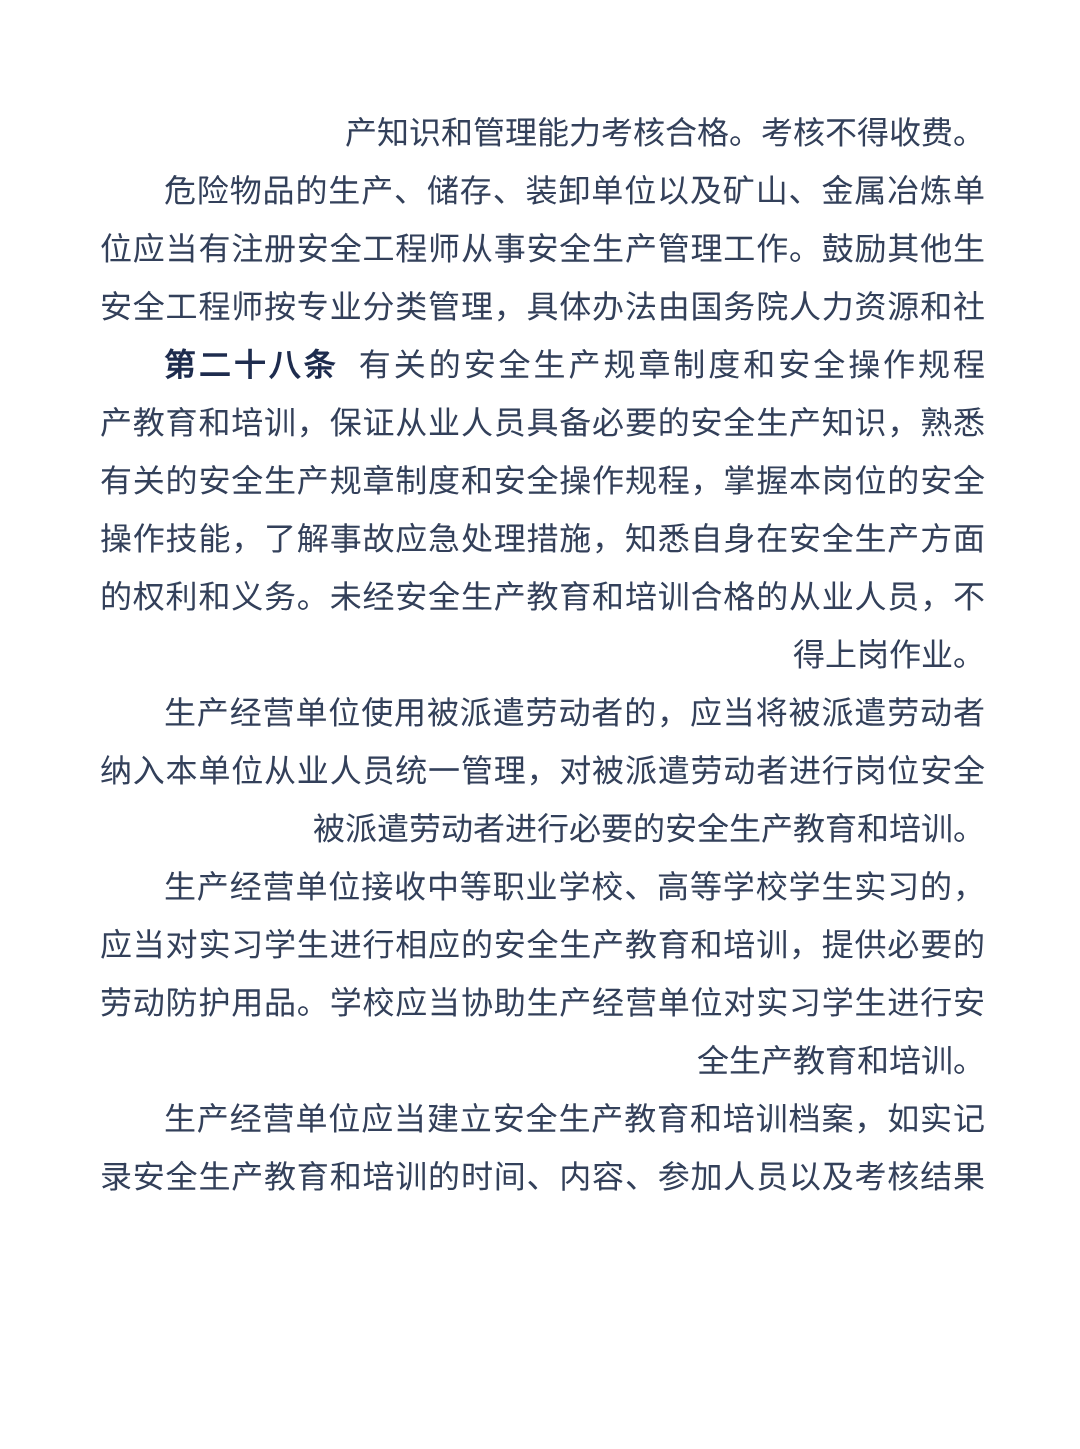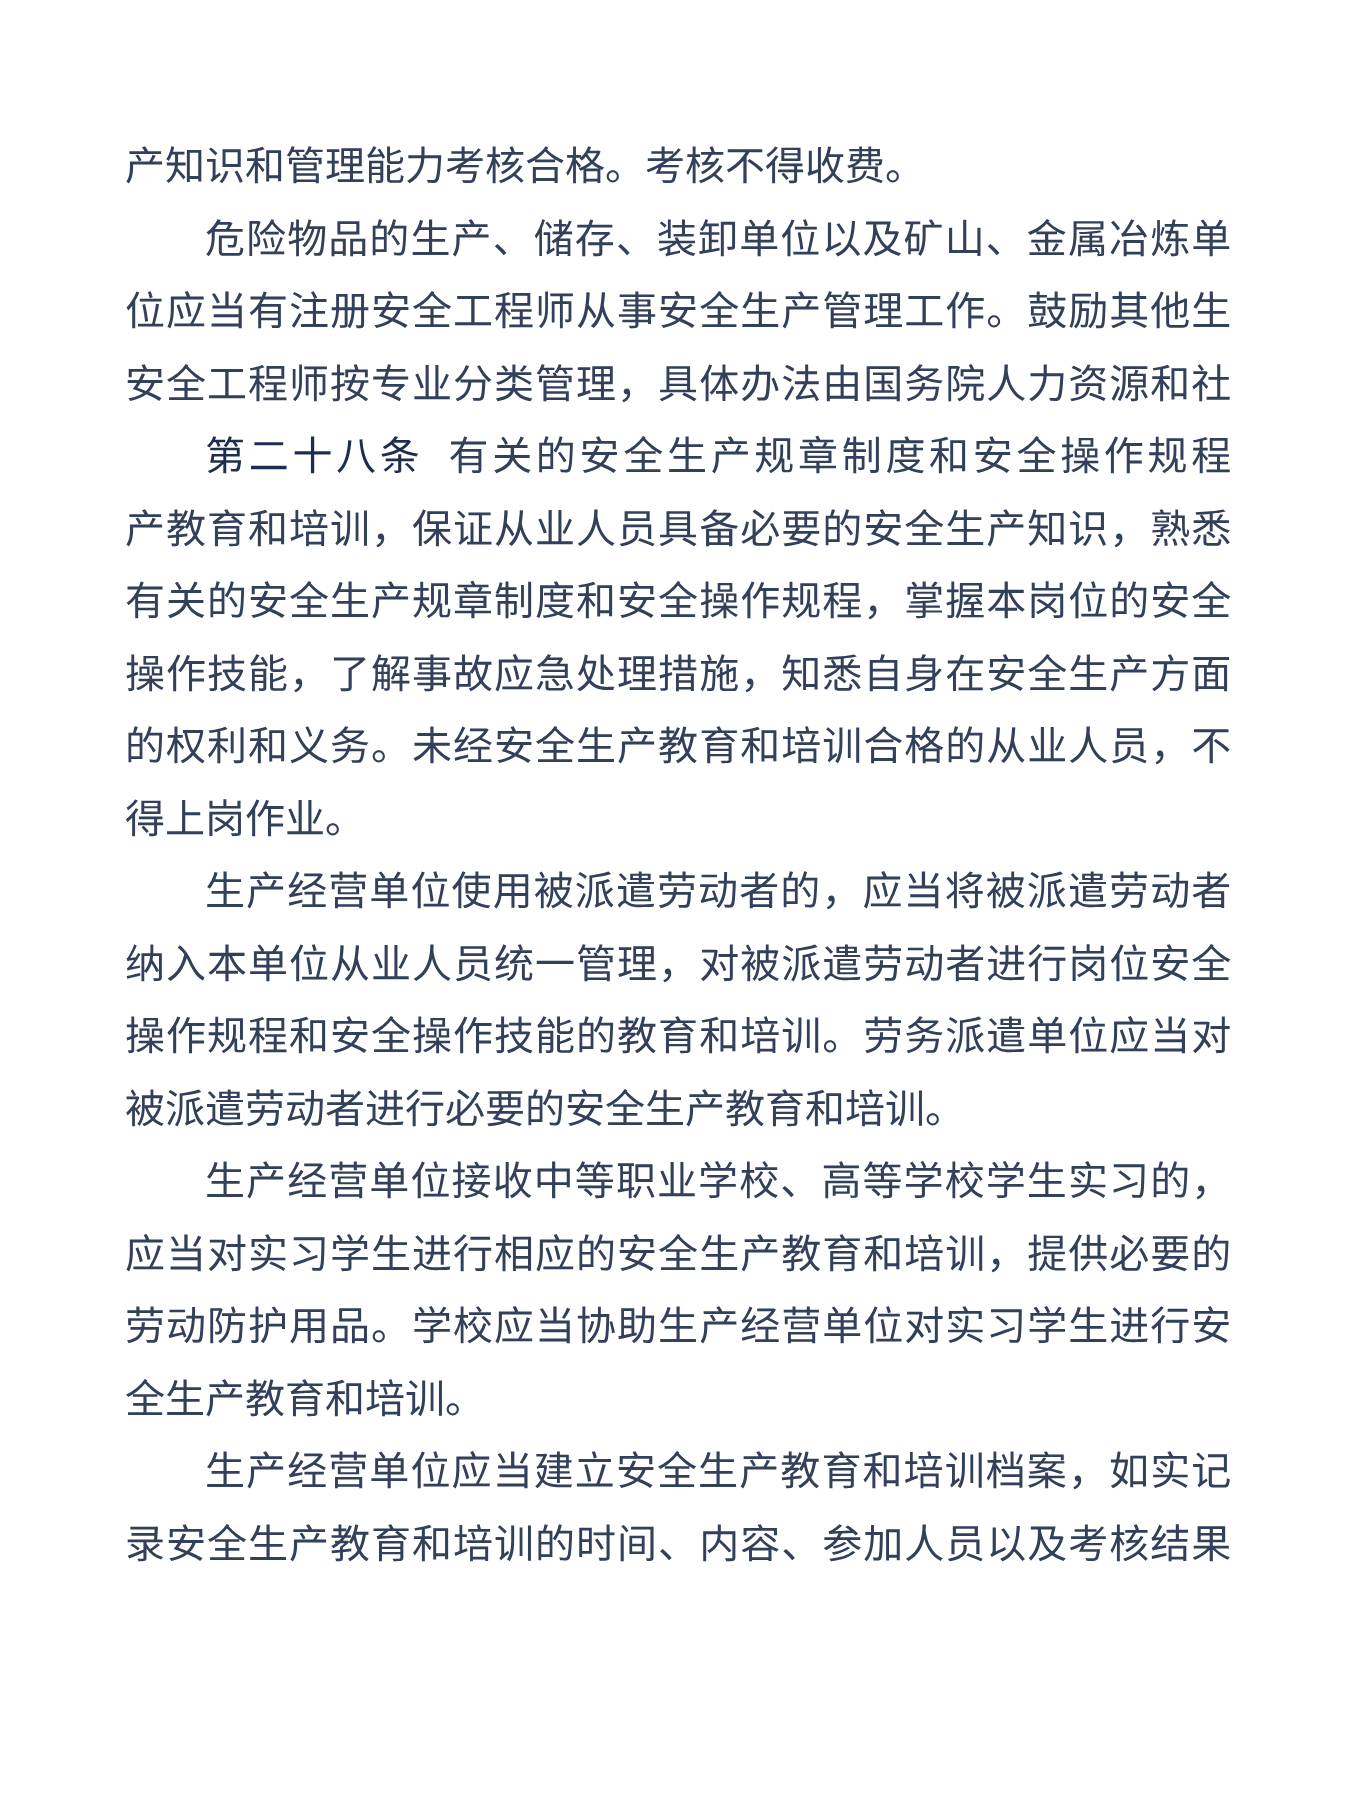--- a/index.html
+++ b/index.html
@@ -21,31 +21,32 @@
     top: 104px;
     width: 885px;
   }
   .para { }
   .line {
     height: 58px;
     line-height: 58px;
     font-size: 32px;
     color: #33405a;
     overflow: hidden;
+    text-align: right;
   }
   
   .line.full {
     text-align: justify;
     text-align-last: justify;
   }
   .line.indent {
     text-indent: 64px; 
   }
   .lead {
-    font-weight: 400;
+    font-weight: 700;
     font-family: "Liberation Sans", "DejaVu Sans", sans-serif;
     color: #1e2c4e;
     margin-right: 20px;
     text-indent: 0;
   }
 </style>
 </head>
 <body>
 
 <div class="page">
@@ -62,21 +63,20 @@
         <div class="line full indent"><span class="lead">第二十八条</span><span>有关的安全生产规章制度和安全操作规程</span></div>
         <div class="line full">产教育和培训，保证从业人员具备必要的安全生产知识，熟悉</div>
         <div class="line full">有关的安全生产规章制度和安全操作规程，掌握本岗位的安全</div>
         <div class="line full">操作技能，了解事故应急处理措施，知悉自身在安全生产方面</div>
         <div class="line full">的权利和义务。未经安全生产教育和培训合格的从业人员，不</div>
         <div class="line">得上岗作业。</div>
       </div>
       <div class="para">
         <div class="line full indent">生产经营单位使用被派遣劳动者的，应当将被派遣劳动者</div>
         <div class="line full">纳入本单位从业人员统一管理，对被派遣劳动者进行岗位安全</div>
-        <div class="line full">操作规程和安全操作技能的教育和培训。劳务派遣单位应当对</div>
         <div class="line">被派遣劳动者进行必要的安全生产教育和培训。</div>
       </div>
       <div class="para">
         <div class="line full indent">生产经营单位接收中等职业学校、高等学校学生实习的，</div>
         <div class="line full">应当对实习学生进行相应的安全生产教育和培训，提供必要的</div>
         <div class="line full">劳动防护用品。学校应当协助生产经营单位对实习学生进行安</div>
         <div class="line">全生产教育和培训。</div>
       </div>
       <div class="para">
         <div class="line full indent">生产经营单位应当建立安全生产教育和培训档案，如实记</div>

